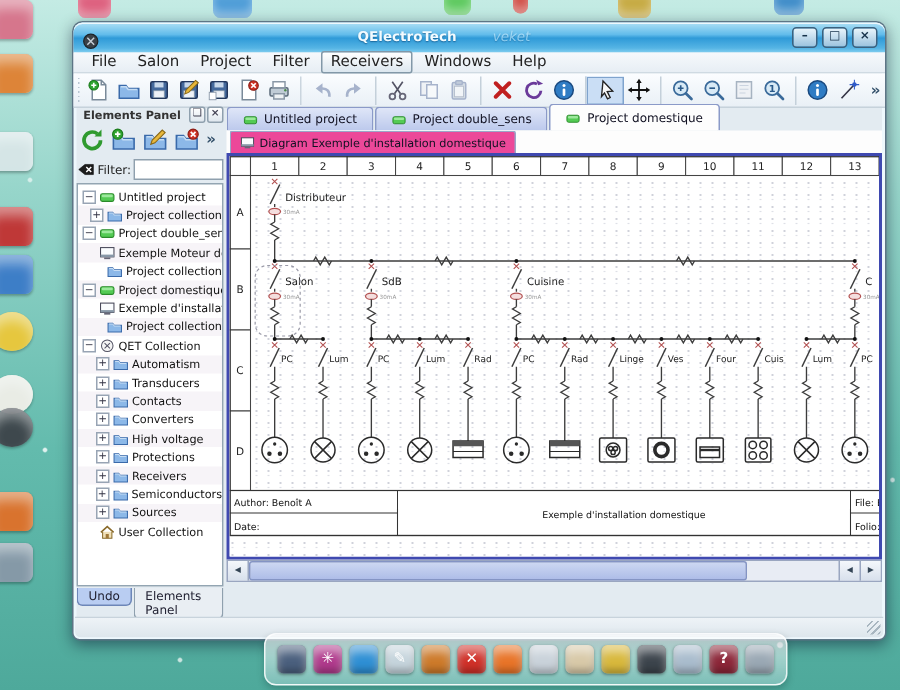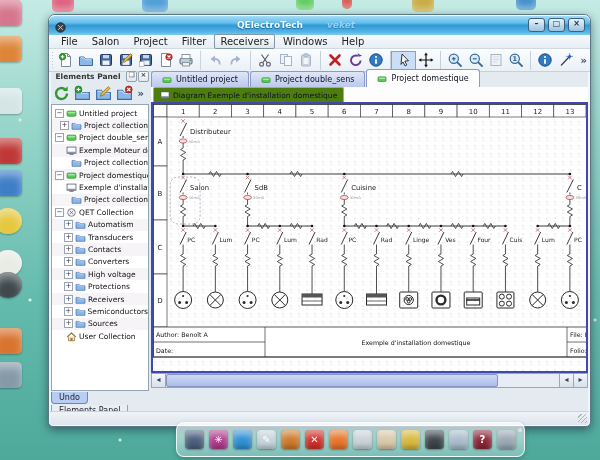--- a/index.html
+++ b/index.html
@@ -21,21 +21,21 @@
   
   .window{position:absolute;left:48px;top:14px;width:541px;height:411px;
           background:#e3ebf1;border:1px solid #5d7585;border-radius:7px 7px 5px 5px;
           box-shadow:0 3px 10px rgba(0,0,30,.45), inset 0 0 0 2px rgba(240,250,255,.85);}
   .titlebar{height:20px;border-radius:6px 6px 0 0;display:flex;align-items:center;padding:0 5px;
      background:linear-gradient(180deg,#aee0f5 0%,#62bceb 40%,#2f9ad8 52%,#55b4e4 85%,#7fcdf0 100%);
      box-shadow:inset 0 1px 0 rgba(255,255,255,.8);}
   .titlebar .app-ico{width:13px;height:13px;flex:0 0 auto;}
   .title-center{flex:1;display:flex;justify-content:center;align-items:baseline;gap:8px;
      font-size:9px;font-weight:bold;color:#f2fbff;text-shadow:0 1px 1px rgba(0,60,110,.6);}
-  .watermark{font-style:italic;font-weight:bold;color:#d7f2ff;opacity:.55;font-size:9px;margin-left:16px;}
+  .watermark{font-style:italic;font-weight:normal;color:#d7f2ff;opacity:.55;font-size:9px;margin-left:16px;}
   .winbtn{width:15px;height:12px;margin-left:3px;border:1px solid #3c617e;border-radius:3px;
      background:linear-gradient(180deg,#e8f4fb,#9cc3de);font-size:8px;line-height:10px;
      text-align:center;color:#17324a;font-weight:bold;}
   .menubar{height:13px;display:flex;align-items:center;padding:0 6px;gap:2px;
      background:linear-gradient(180deg,#f6f9fc,#e7eef4);border-bottom:1px solid #cfdae2;font-size:10px;color:#222;}
   .menu-item{padding:1px 5px;border:1px solid transparent;border-radius:2px;}
   .menu-item.boxed{border-color:#8298a8;background:linear-gradient(180deg,#fff,#dce7ef);}
   .toolbar{height:22px;display:flex;align-items:center;padding:0 3px;gap:1px;
      background:linear-gradient(180deg,#fbfdff,#e9f0f6);border-bottom:1px solid #c6d2db;}
   .tb-grip{width:4px;height:16px;margin-right:3px;
@@ -63,36 +63,36 @@
   .filter-input{flex:1;height:12px;min-width:0;border:1px solid #8fa0ae;background:#fff;font-size:8px;padding:0 2px;}
   .tree{flex:1;background:#fff;border:1px solid #93a5b2;overflow:hidden;padding-top:2px;}
   .trow{height:12.4px;display:flex;align-items:center;font-size:7.5px;color:#111;white-space:nowrap;}
   .trow:nth-child(even){background:#f7f4f8;}
   .indent{height:1px;}
   .exp{width:7px;height:7px;flex:0 0 auto;border:1px solid #98a4b4;background:#fff;
      font-size:7px;line-height:6px;text-align:center;color:#334;margin:0 2px 0 3px;}
   .exp.none{visibility:hidden;}
   .ticon{width:11px;height:11px;flex:0 0 auto;margin-right:2px;}
   .ticon svg{width:11px;height:11px;}
-  .panel-tabs{height:16px;display:flex;align-items:flex-start;gap:1px;padding-top:1px;flex-direction:column;}
+  .panel-tabs{height:16px;display:flex;align-items:flex-start;gap:1px;padding-top:1px;}
   .ptab{padding:1px 7px;font-size:8px;border:1px solid #8fa0ae;border-top:none;
      border-radius:0 0 4px 4px;background:#e9eef3;color:#223;}
   .ptab.active{background:#b9cdf2;border-color:#6d86b8;}
   
   .workspace{flex:1;margin:0 2px;display:flex;flex-direction:column;height:318px;}
   .tabbar{height:17px;display:flex;align-items:flex-end;}
   .tab{height:15px;display:flex;align-items:center;gap:4px;padding:0 10px;font-size:8px;color:#112;
      background:linear-gradient(180deg,#dfe6f8,#bcc9ec);border:1px solid #8b9ac8;border-bottom:none;
      border-radius:3px 3px 0 0;margin-right:1px;}
   .tab.active{background:#fdfdfd;height:17px;border-color:#8b9ac8;}
   .tab .ticn{width:10px;height:10px;}
   .tab .ticn svg{width:10px;height:10px;}
   .subtabbar{height:15px;display:flex;align-items:flex-end;background:#fdfdfd;}
   .subtab{height:14px;display:flex;align-items:center;gap:3px;padding:0 6px;font-size:7.5px;color:#112;
-     background:#4d7c0f;border:1px solid #9aa6c8;border-bottom:none;border-radius:2px 2px 0 0;margin-left:2px;}
+     background:#ec4899;border:1px solid #9aa6c8;border-bottom:none;border-radius:2px 2px 0 0;margin-left:2px;}
   .viewport{height:268px;border:2px solid #3f49b0;background:#fff;overflow:hidden;position:relative;}
   .viewport svg{display:block;}
   .hscroll{height:13px;display:flex;border:1px solid #9aa6c0;background:#e8ecf4;align-items:stretch;}
   .sbtn{width:13px;border-right:1px solid #9aa6c0;background:linear-gradient(180deg,#f4f7fb,#d8e0ec);
      font-size:8px;line-height:11px;text-align:center;color:#345;}
   .sbtn.r{border-left:1px solid #9aa6c0;border-right:none;}
   .sthumb{width:330px;background:linear-gradient(180deg,#cdd8f2,#aebde8);border:1px solid #8494c4;border-radius:2px;}
   .strack{flex:1;}
   .statusbar{position:absolute;left:1px;right:1px;bottom:1px;height:13px;border-top:1px solid #c8d3dc;
      background:linear-gradient(180deg,#eef3f7,#dde6ec);border-radius:0 0 4px 4px;}
@@ -347,20 +347,28 @@
                 <path d="M14.2 3.2l-6.4 6.4-2.6 1 .9-2.7 6.3-6.3z" fill="#e8b83c" stroke="#8a6a1a" stroke-width=".7"></path>
               </svg></span>
             <span class="ptbtn"><svg viewBox="0 0 16 16">
                 <path d="M1.5 5h4.5l1.5 2h7v6.5h-13z" fill="#8cb8e8" stroke="#3a6aaa"></path>
                 <path d="M2.5 5.8h3.6l1.4 1.9h6" stroke="#c6ddf4" fill="none"></path>
                 <circle cx="12" cy="4.2" r="3.2" fill="#cc3226" stroke="#8a1c14" stroke-width=".7"></circle>
                 <path d="M10.5 2.7l3 3M13.5 2.7l-3 3" stroke="#fff" stroke-width="1.1"></path>
               </svg></span>
         </span>
         <span class="tb-more" style="margin-left:auto;margin-right:3px;">»</span>
+      </div>
+      <div class="filter-row">
+        <span class="ficon"><svg viewBox="0 0 16 16">
+              <path d="M15 3.5v9H7.5L2 8l5.5-4.5z" fill="#1c1c1c" stroke="#000" stroke-width=".5"></path>
+              <path d="M8.7 5.8l4.4 4.4M13.1 5.8l-4.4 4.4" stroke="#fff" stroke-width="1.3"></path>
+            </svg></span>
+        <span>Filter:</span>
+        <input class="filter-input" value="" style="">
       </div>
       <div class="tree">
         <div class="trow">
             <span class="indent" style="width: 0px;"></span>
             <span class="exp">−</span>
             <span class="ticon"><svg viewBox="0 0 16 16">
                 <rect x="1.5" y="4.5" width="13" height="7.5" rx="1.8" fill="#54cb54" stroke="#2a8a2a"></rect>
                 <rect x="2.6" y="5.4" width="10.8" height="2.6" rx="1.2" fill="#9ce89c"></rect>
               </svg></span>
             <span class="tlabel">Untitled project</span>

